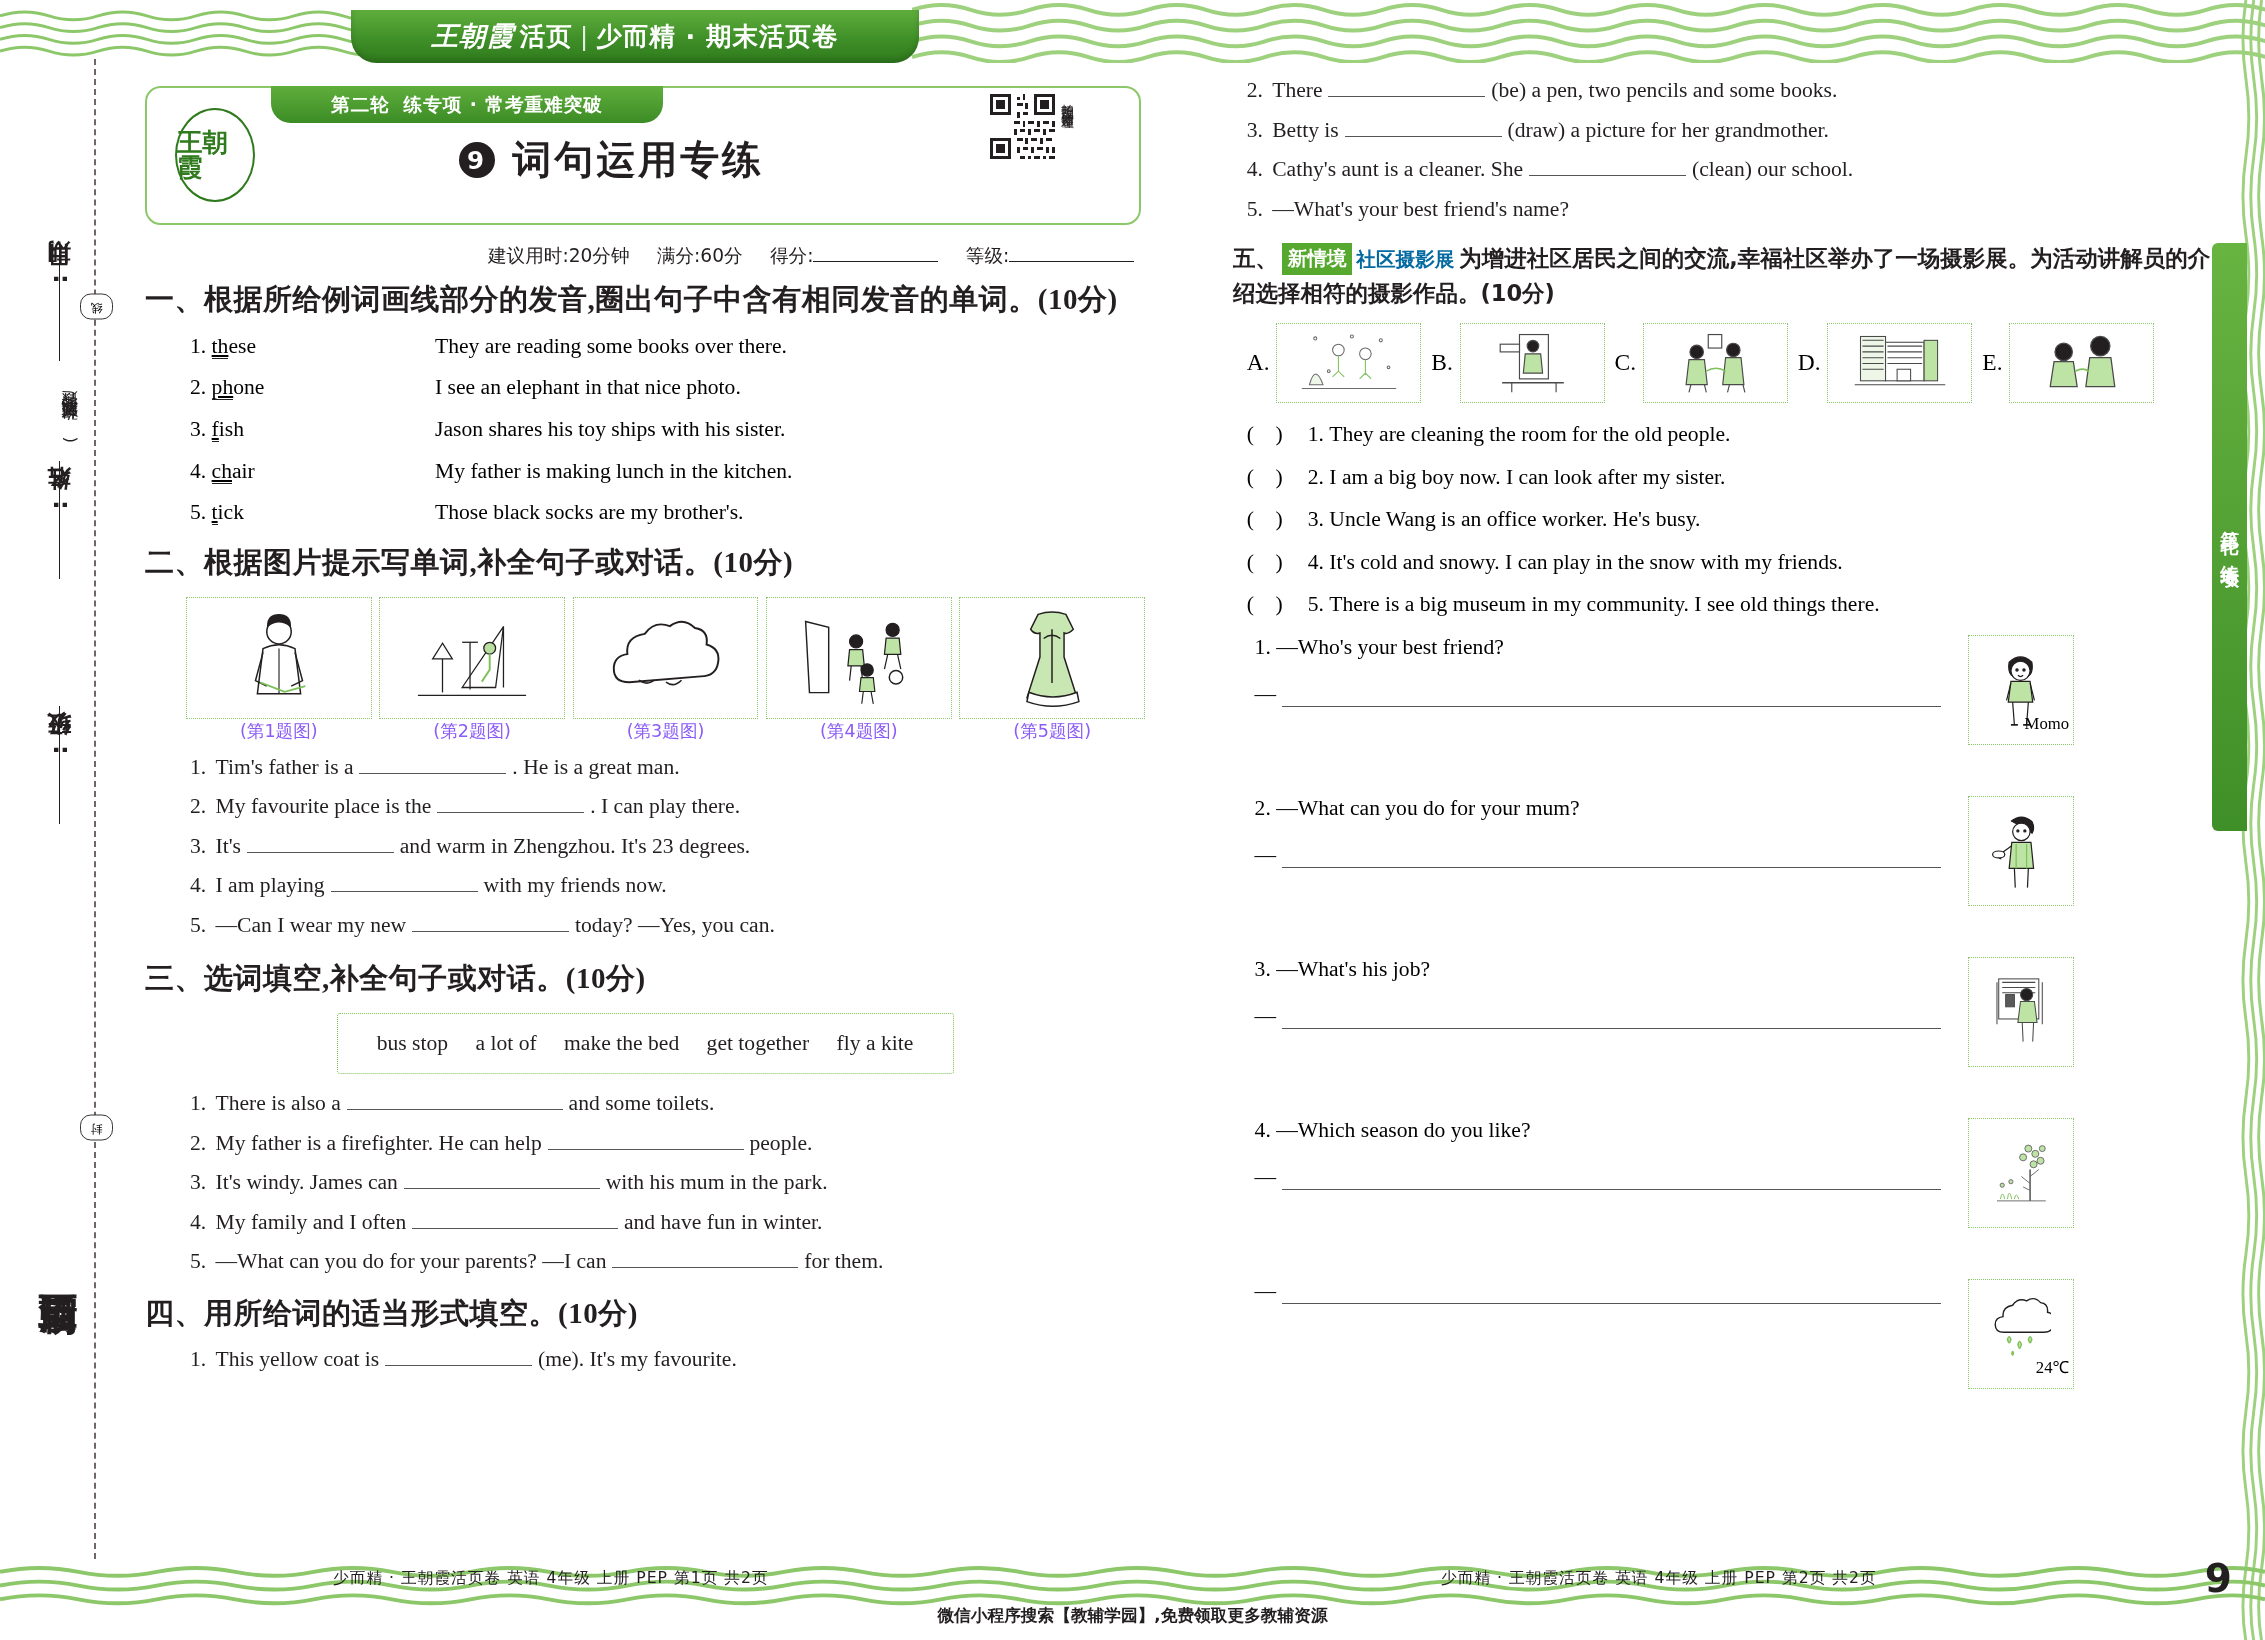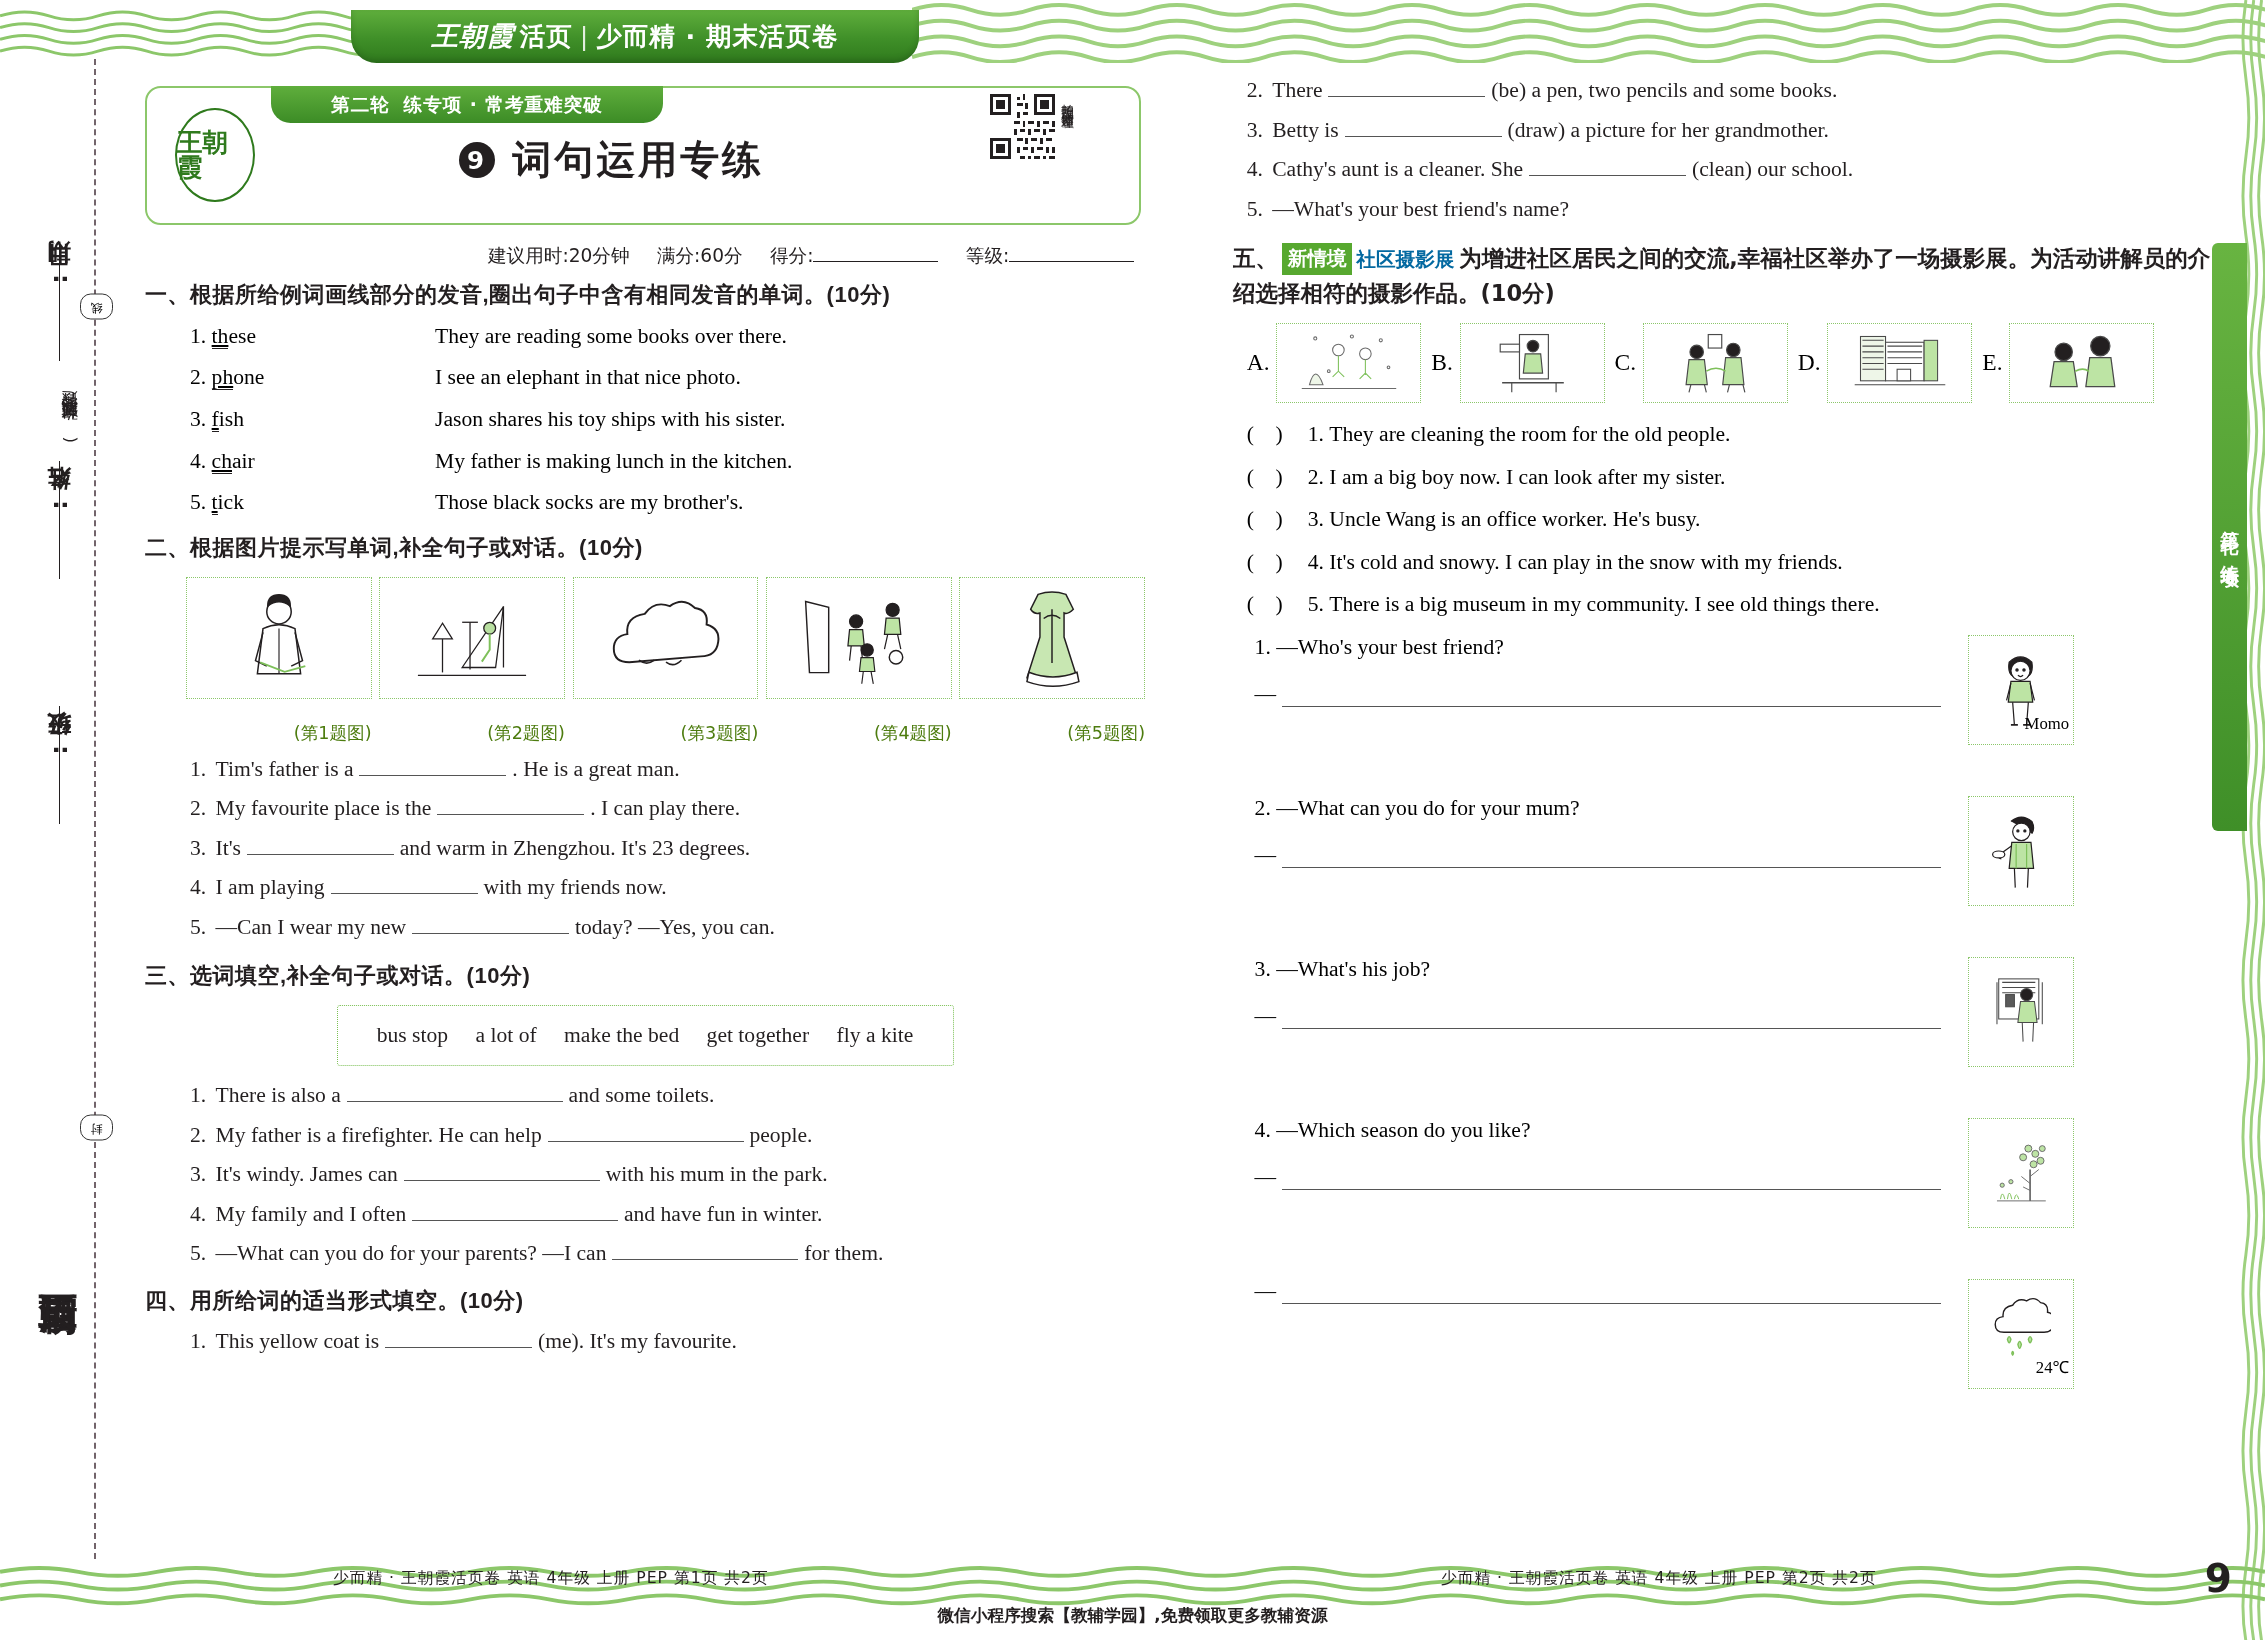--- a/index.html
+++ b/index.html
@@ -126,22 +126,22 @@
     font-family:"DejaVu Sans", sans-serif; color:#231f20;
   }
   .vline { position:absolute; border-left:1.5px solid #231f20; }
 
   
   .col { position:absolute; top:280px; }
   .col-left { left:145px; width:1000px; }
   .col-right { left:1233px; width:990px; }
 
   .sec-head {
-    font-family:Liberation Sans, sans-serif; font-weight:bold;
-    font-size:22px; color:#231f20; letter-spacing:0.5px;
+    font-family:Liberation Serif, serif; font-weight:bold;
+    font-size:29px; color:#231f20; letter-spacing:0.5px;
     margin-bottom:13.7px;
   }
   .q {
     font-family:"Liberation Serif", serif;
     font-size:21.6px; color:#231f20; line-height:1.15;
     margin-left:45px; margin-bottom:14.7px;
     display:flex; align-items:baseline;
   }
   .q .num { min-width:25.5px; }
   .blank-s { display:inline-block; border-bottom:1.3px solid #555; vertical-align:-2.9px; }
@@ -159,22 +159,22 @@
   .pic-strip {
     display:flex; gap:7.8px; margin:11.8px 0 5.9px 41px;
   }
   .pic-cell { width:186px; }
   .pic-box {
     height:122px; border:1.5px dotted #8cc76a; background:#fff;
     display:flex; align-items:center; justify-content:center;
     overflow:hidden;
   }
   .pic-cap {
-    text-align:right; font-family:"DejaVu Sans", sans-serif;
-    font-size:17.6px; margin-top:22px; color:#4d7c0f;
+    text-align:center; font-family:"DejaVu Sans", sans-serif;
+    font-size:17.6px; margin-top:0; color:#8b5cf6;
   }
 
   
   .word-bank {
     margin:13.7px auto 17.6px; width:617px; height:61px;
     border:1.5px dotted #7cc055; border-radius:2.9px;
     display:flex; align-items:center; justify-content:center; gap:27.4px;
     font-size:21.6px; color:#231f20;
   }
 

